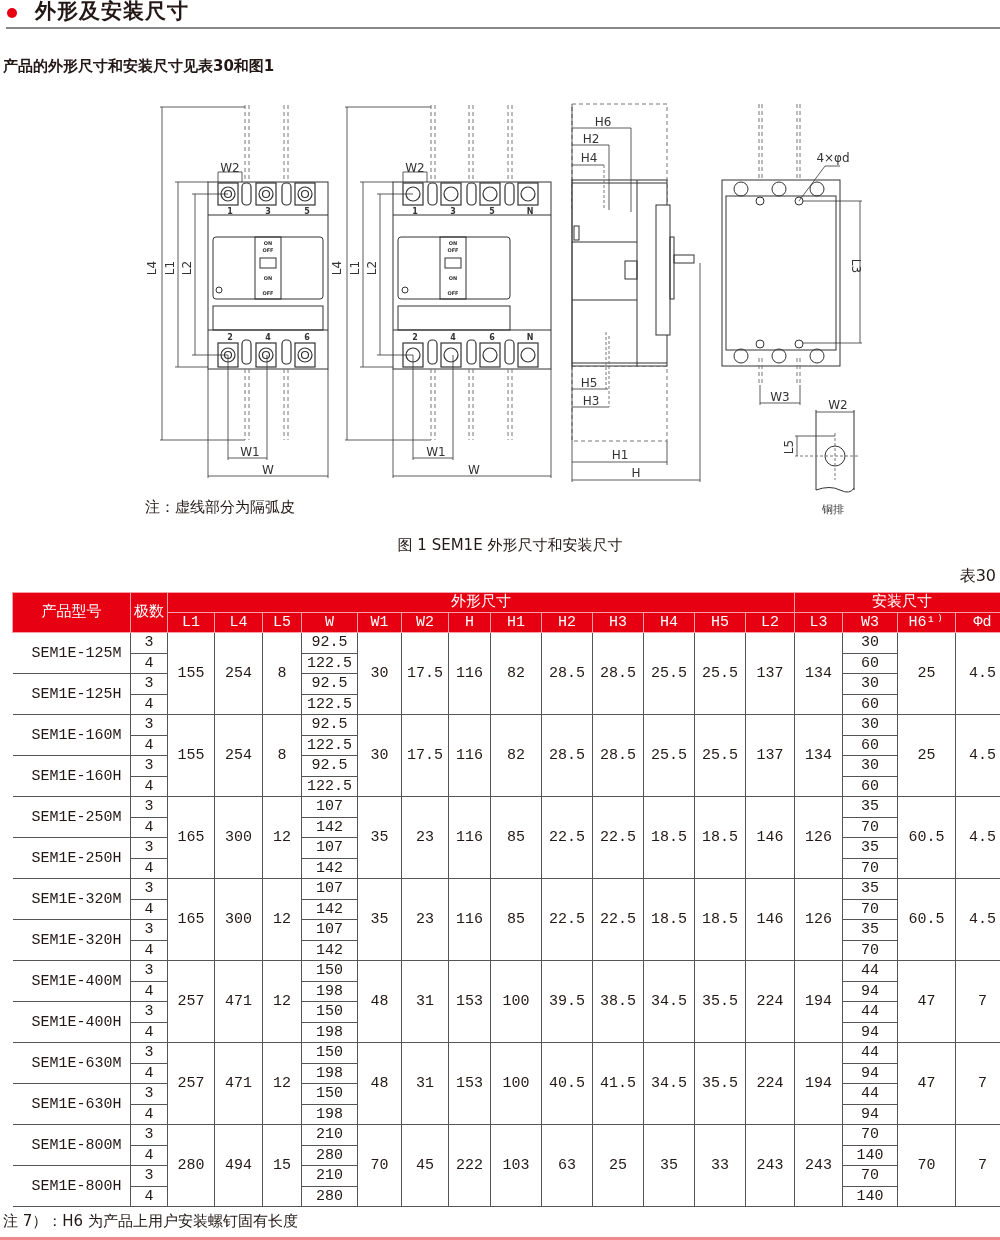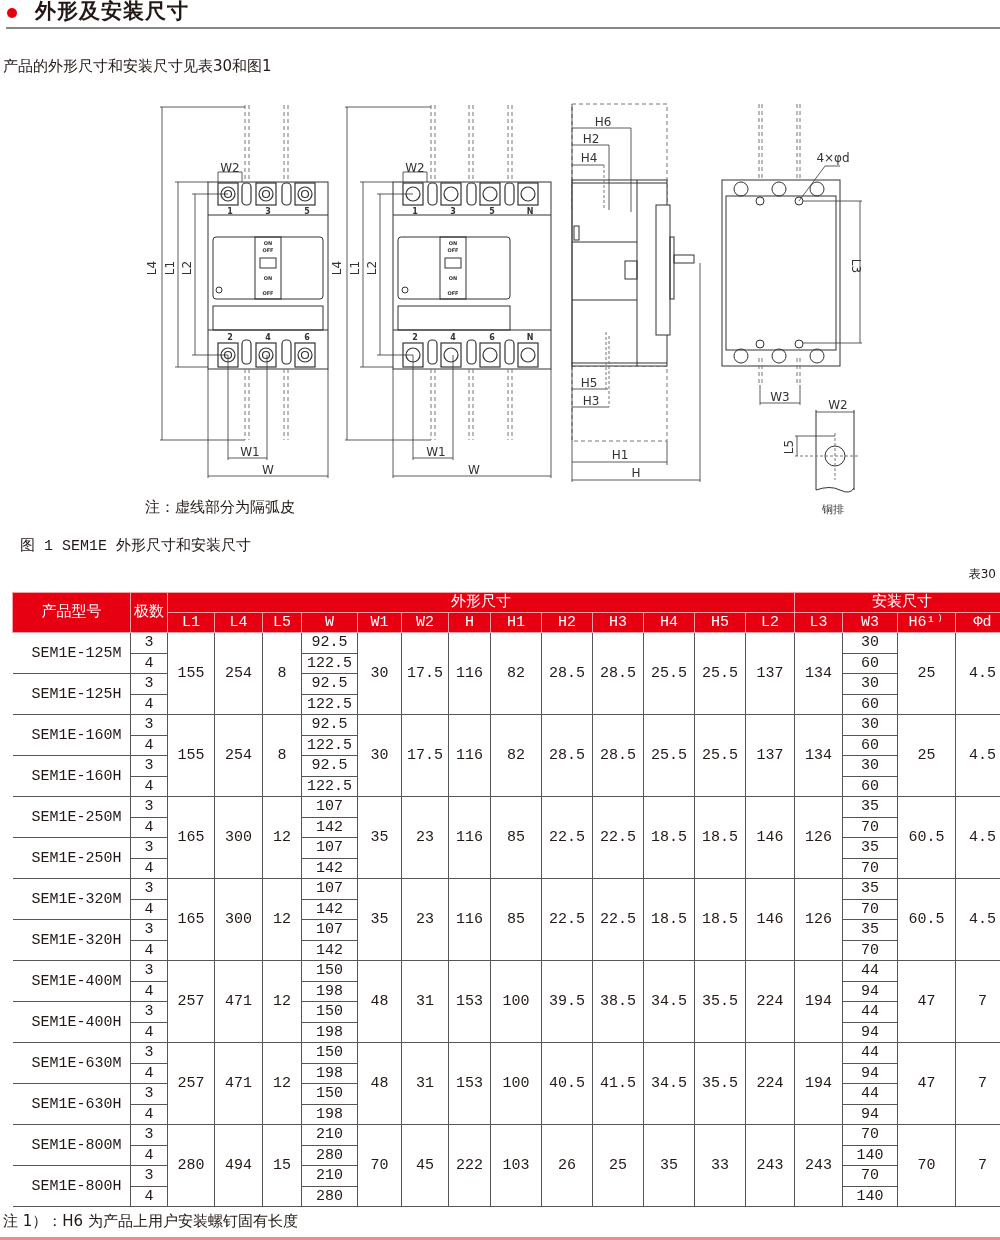--- a/index.html
+++ b/index.html
@@ -1,25 +1,25 @@
 <!DOCTYPE html>
 <html><head>
 <meta charset="utf-8">
 <style>
   html, body { margin:0; padding:0; background:#fff; }
   body { width:1000px; height:1240px; position:relative; font-family:"DejaVu Sans", "Liberation Sans", sans-serif; color:#231815; overflow:hidden; }
   .sec-head { position:absolute; left:0; top:0; width:875px; height:30px; }
   .sec-dot { position:absolute; left:7px; top:8px; width:10px; height:10px; border-radius:50%; background:#e60012; }
   .sec-title { position:absolute; left:35px; top:-3px; font-size:21px; font-weight:bold; letter-spacing:1px; }
   .sec-rule { position:absolute; left:6px; top:27px; width:994px; height:2px; background:#888; }
-  .intro { position:absolute; left:3px; top:57px; font-size:15px; font-weight:normal; }
+  .intro { position:absolute; left:3px; top:57px; font-size:15px; font-weight:bold; }
   .figure { position:absolute; left:140px; top:98px; width:740px; height:420px; }
   .note1 { position:absolute; left:145px; top:498px; font-size:15px; }
-  .caption { position:absolute; left:0; width:1000px; top:536px; text-align:left; font-size:15px; padding-left:20px; box-sizing:border-box;font-family:Liberation Mono, monospace; }
-  .table-no { position:absolute; right:4px; top:566px; font-size:12px; }
+  .caption { position:absolute; left:0; width:1000px; top:536px; text-align:center; font-size:15px; padding-left:20px; box-sizing:border-box; }
+  .table-no { position:absolute; right:4px; top:566px; font-size:16px; }
   table.spec { position:absolute; left:12px; top:592px; width:997px; border-collapse:collapse; table-layout:fixed; font-family:Liberation Mono, monospace; }
   table.spec th { background:#e60012; color:#fff; font-weight:normal; font-size:15px; border:1px solid #f4a0a6; height:19px; padding:0; line-height:19px; }
   table.spec td { border:1px solid #555; font-size:15px; text-align:center; padding:0; height:19.5px; line-height:19px; color:#231815; }
   table.spec td.model { text-align:left; padding-left:19px; border-left:none; }
   table.spec td.sub { font-size:15px; }
   .foot-note { position:absolute; left:3px; top:1212px; font-size:15px; }
   .pink-rule { position:absolute; left:0; top:1237px; width:1000px; height:3px; background:#f08a90; }
   svg text { font-family:"DejaVu Sans", sans-serif; }
 </style>
 </head>
@@ -604,21 +604,21 @@
         <td rowspan="2" class="model">SEM1E-800M</td>
         <td class="sub">3</td>
         <td rowspan="4">280</td>
         <td rowspan="4">494</td>
         <td rowspan="4">15</td>
         <td class="sub">210</td>
         <td rowspan="4">70</td>
         <td rowspan="4">45</td>
         <td rowspan="4">222</td>
         <td rowspan="4">103</td>
-        <td rowspan="4">26</td>
+        <td rowspan="4">63</td>
         <td rowspan="4">25</td>
         <td rowspan="4">35</td>
         <td rowspan="4">33</td>
         <td rowspan="4">243</td>
         <td rowspan="4">243</td>
         <td class="sub">70</td>
         <td rowspan="4">70</td>
         <td rowspan="4">7</td>
       </tr>
       <tr>
@@ -633,14 +633,14 @@
         <td class="sub">70</td>
       </tr>
       <tr>
         <td class="sub">4</td>
         <td class="sub">280</td>
         <td class="sub">140</td>
       </tr>
     </tbody>
 </table>
 
-<div class="foot-note">注 1）：H6 为产品上用户安装螺钉固有长度</div>
+<div class="foot-note">注 7）：H6 为产品上用户安装螺钉固有长度</div>
 <div class="pink-rule"></div>
 
 </body></html>

